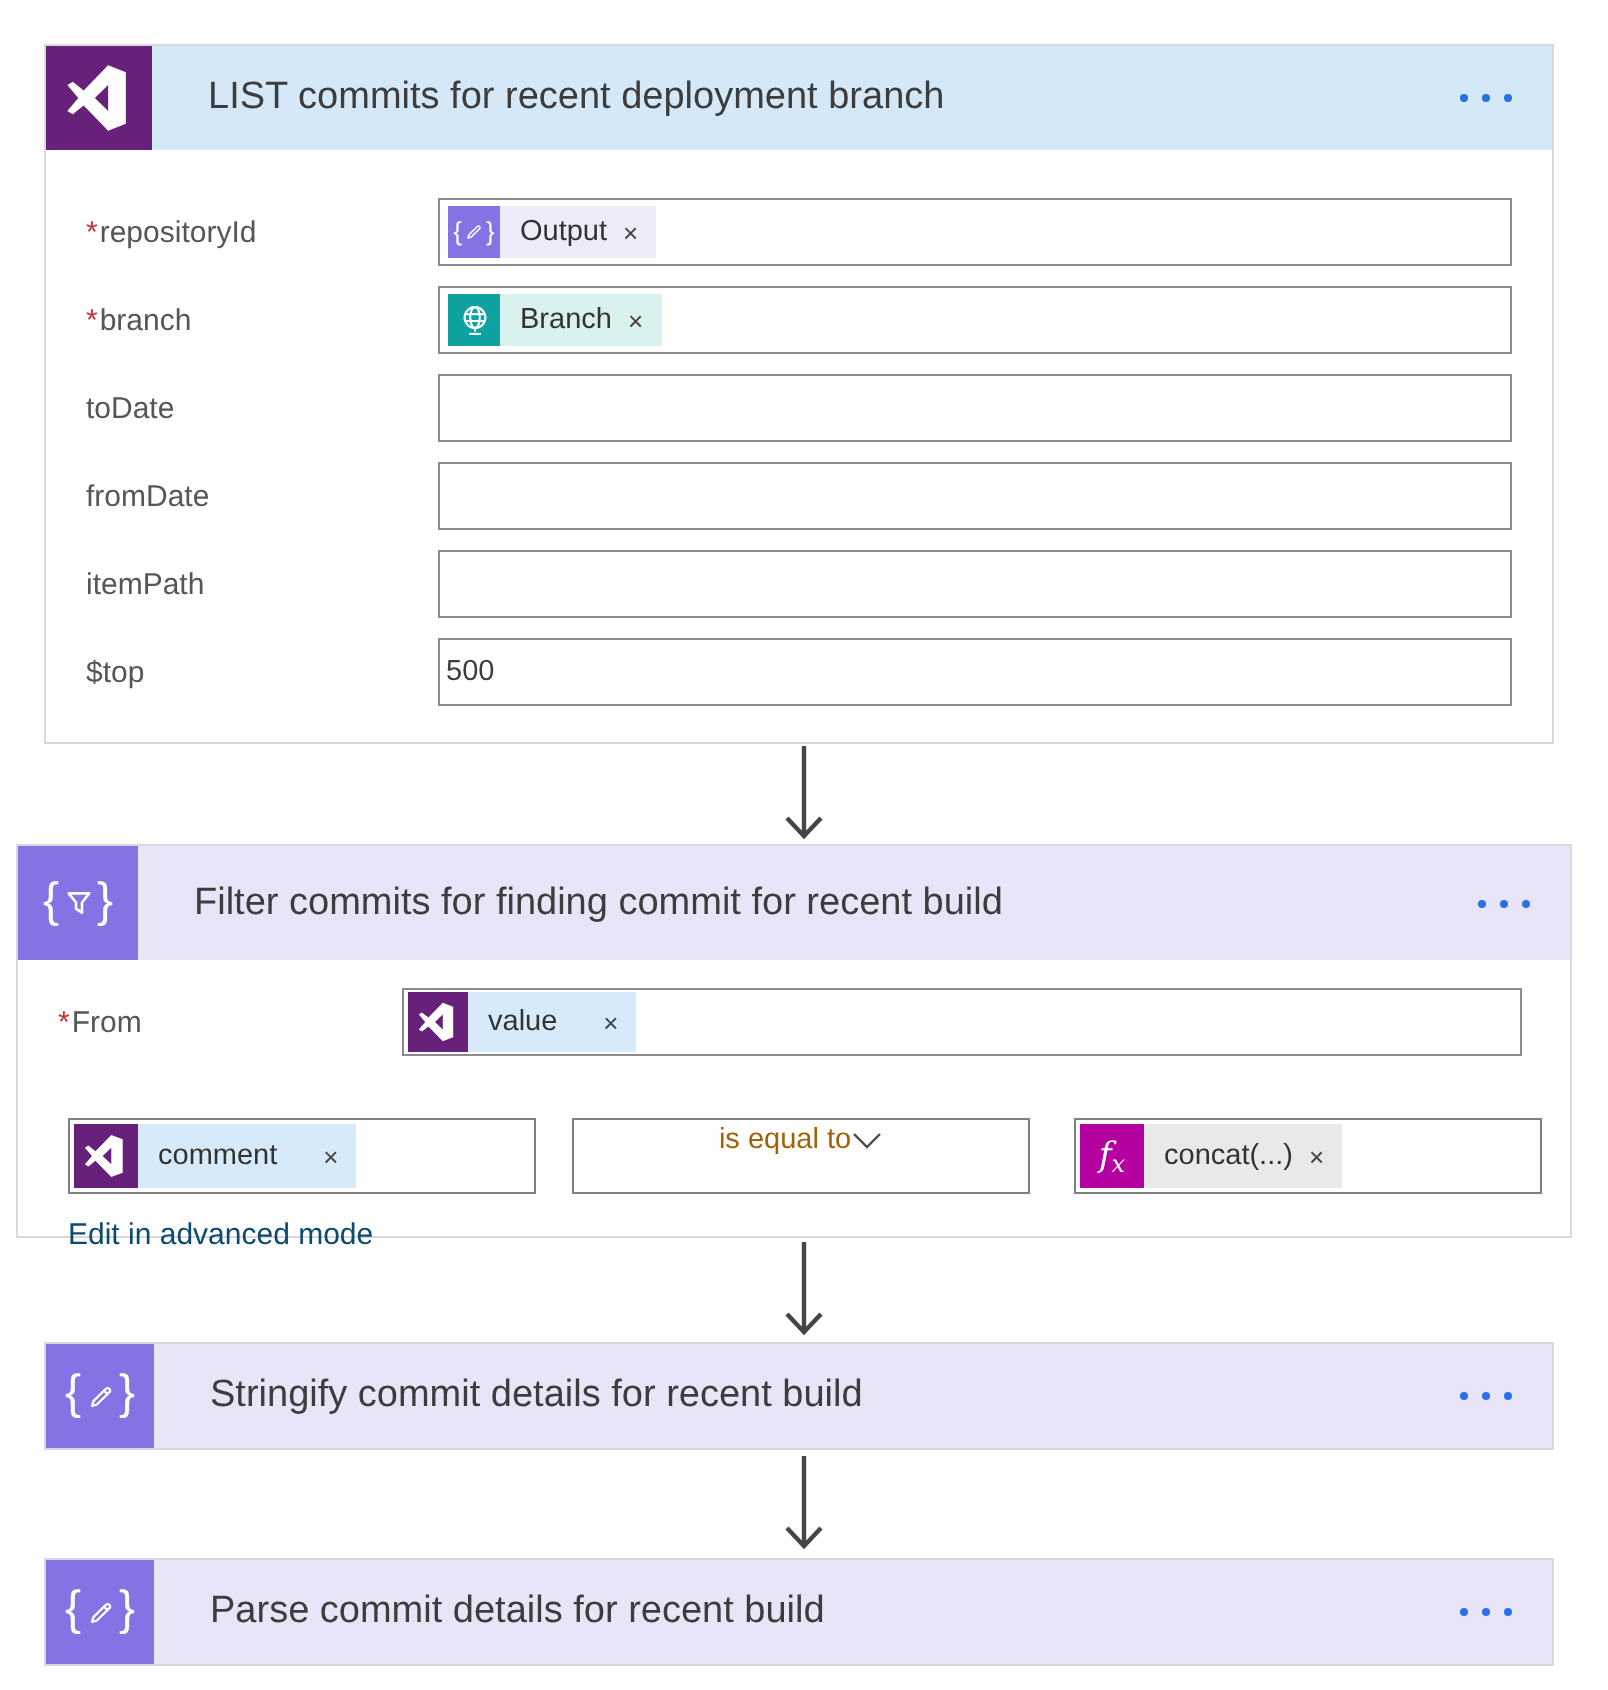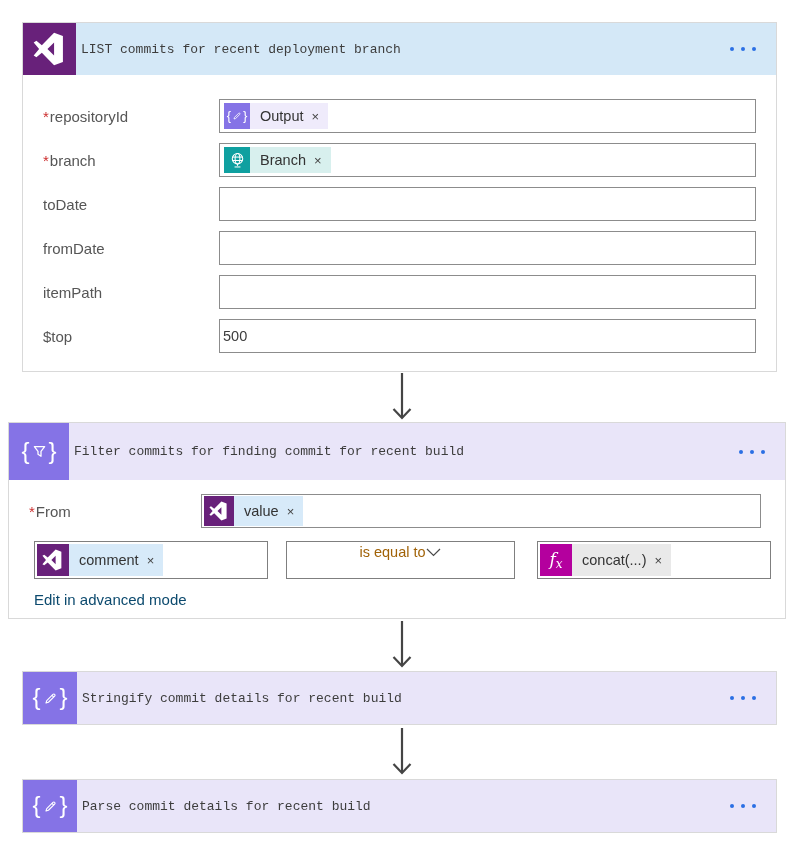--- a/index.html
+++ b/index.html
@@ -3,21 +3,21 @@
 <meta charset="utf-8">
 <style>
   html,body{margin:0;padding:0;background:#fff;}
   body{font-family:"Liberation Sans",sans-serif;color:#444;}
   .canvas{position:relative;width:804px;height:845px;background:#fff;overflow:hidden;}
 
   
   .card{position:absolute;background:#fff;border:1px solid #d9d9d9;box-sizing:border-box;}
   .card-header{display:flex;align-items:center;box-sizing:border-box;cursor:pointer;}
   .icon-tile{flex:0 0 auto;display:flex;align-items:center;justify-content:center;color:#fff;}
-  .hdr-title{flex:1 1 auto;font-size:13px;color:#3d3d3d;padding-left:5px;white-space:nowrap;overflow:hidden;font-family:Liberation Mono, monospace;}
+  .hdr-title{flex:1 1 auto;font-size:19px;color:#3d3d3d;padding-left:28px;white-space:nowrap;overflow:hidden;}
   .menu-btn{flex:0 0 auto;display:flex;align-items:center;gap:7px;padding:8px 20px 8px 8px;background:none;border:none;cursor:pointer;}
   .menu-btn .dot{width:4px;height:4px;border-radius:50%;background:#2b6fe4;display:block;}
 
   
   .card1{left:22px;top:22px;width:755px;height:350px;}
   .card1 .card-header{height:52px;background:#d4e8f7;}
   .card1 .icon-tile{width:53px;height:52px;background:#68217a;}
   .card1 .card-body{padding:24px 20px 0 20px;}
   .frow{display:flex;align-items:center;height:34px;margin-bottom:10px;}
   .flabel{flex:0 0 176px;font-size:15px;color:#565656;}
@@ -25,39 +25,39 @@
   .finput{flex:1 1 auto;height:34px;border:1px solid #8c8c8c;box-sizing:border-box;background:#fff;display:flex;align-items:center;font-size:14.5px;color:#3d3d3d;}
   .finput.textval{padding-left:3px;}
 
   
   .token{display:inline-flex;align-items:stretch;height:26px;margin-left:4px;cursor:pointer;}
   .token .t-icon{width:26px;display:flex;align-items:center;justify-content:center;color:#fff;}
   .token .t-label{display:flex;align-items:center;font-size:14.5px;color:#333;padding:0 9px 0 10px;white-space:nowrap;}
   .token .t-x{margin-left:8px;font-size:13px;color:#444;cursor:pointer;line-height:1;}
   .tk-lav .t-label{background:#efebfb;}
   .tk-teal .t-label{background:#d8f0ee;}
-  .tk-blue .t-label{background:#d7eaf9;}
+  .tk-blue .t-label{background:#d7eaf9;gap:15px;}
   .tk-gray .t-label{background:#e9e9e9;}
   .bg-oppurple{background:#8573e6;}
   .bg-teal{background:#0fa0a0;}
   .bg-vs{background:#68217a;}
   .bg-fx{background:#b4009e;}
 
   
   .card2{left:8px;top:422px;width:778px;height:197px;}
   .card2 .card-header{height:57px;background:#e9e5f9;}
   .card2 .icon-tile{width:60px;height:57px;background:#8573e6;}
   .card2 .card-body{padding:14px 0 0 20px;}
   .from-row{display:flex;align-items:center;height:34px;margin-bottom:10px;}
   .from-row .flabel{flex:0 0 172px;}
   .from-input{width:560px;height:34px;border:1px solid #8c8c8c;box-sizing:border-box;display:flex;align-items:center;}
   .from-input .token{height:30px;margin-left:2px;}
   .from-input .token .t-icon{width:30px;}
   .cond-row{display:flex;align-items:center;margin-left:5px;margin-top:13px;}
-  .cond-box{height:38px;border:1px solid #7f7f7f;box-sizing:border-box;background:#fff;display:flex;align-items:center;}
+  .cond-box{height:38px;border:1px solid #7f7f7f;box-sizing:border-box;background:#fff;display:flex;align-items:center;margin-top:18px;}
   .cond-left{width:234px;}
   .cond-op{width:229px;margin-left:18px;justify-content:center;padding:0 14px 16px 13px;font-size:14.5px;color:#a16207;cursor:pointer;}
   .cond-right{width:234px;margin-left:22px;}
   .cond-box .token{height:32px;margin-left:2px;}
   .cond-box .token .t-icon{width:32px;}
   .adv-link{display:inline-block;margin:12px 0 0 5px;font-size:15px;color:#0c4a6e;text-decoration:none;cursor:pointer;}
 
   
   .card3{left:22px;top:671px;width:755px;height:54px;}
   .card4{left:22px;top:779px;width:755px;height:54px;}

